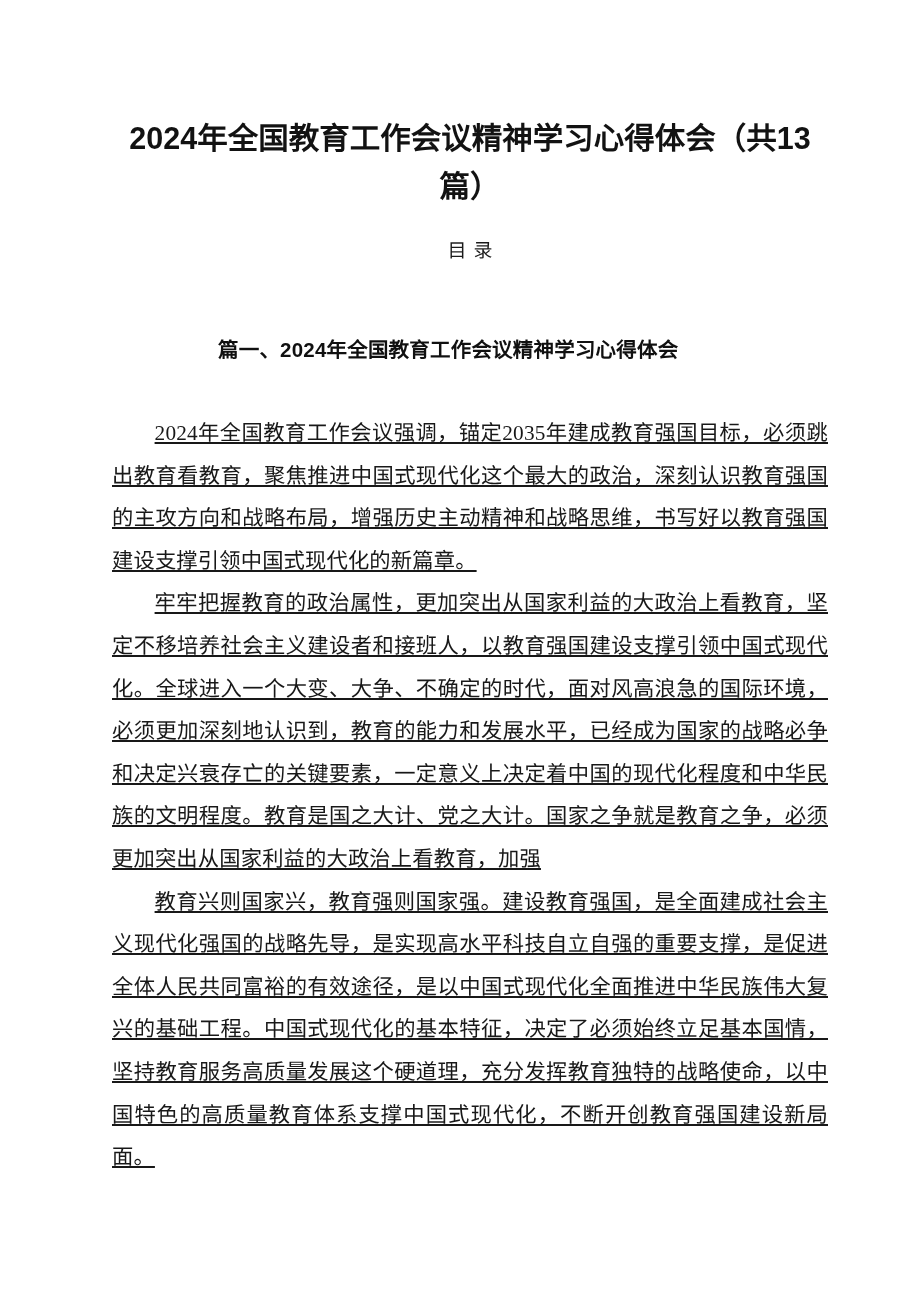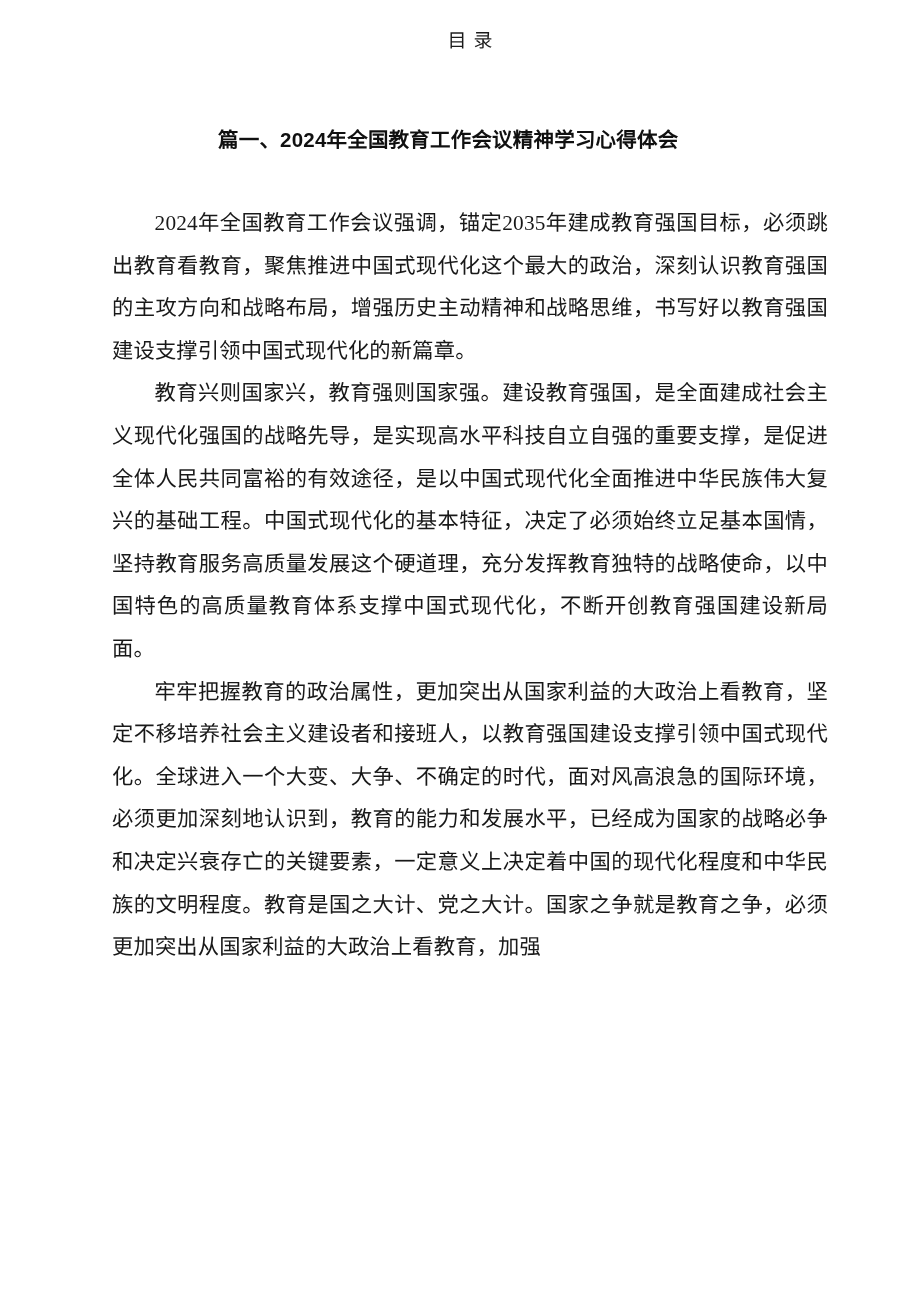--- a/index.html
+++ b/index.html
@@ -82,41 +82,43 @@
     margin: 0 0 0 0;
     font-family: "Liberation Serif", "DejaVu Serif", serif;
     font-size: 21.3px;
     line-height: 42.6px;
     color: #181818;
     text-align: justify;
     text-justify: inter-ideograph;
     text-indent: 2em;
     word-break: break-all;
     letter-spacing: 0.15px;
+    text-decoration: underline;
   }
 
   
   .doc-title,
   .toc-label,
   .section-heading,
   .para {
     -webkit-font-smoothing: antialiased;
   }
 </style>
 </head>
 <body>
 
 <div class="page">
   <div class="content">
 
+    <h1 class="doc-title">2024年全国教育工作会议精神学习心得体会（共13篇）</h1>
 
     <div class="toc-label">目录</div>
 
     <h2 class="section-heading">篇一、2024年全国教育工作会议精神学习心得体会</h2>
 
     <div class="body-block">
       <p class="para">2024年全国教育工作会议强调，锚定2035年建成教育强国目标，必须跳出教育看教育，聚焦推进中国式现代化这个最大的政治，深刻认识教育强国的主攻方向和战略布局，增强历史主动精神和战略思维，书写好以教育强国建设支撑引领中国式现代化的新篇章。</p>
+      <p class="para">牢牢把握教育的政治属性，更加突出从国家利益的大政治上看教育，坚定不移培养社会主义建设者和接班人，以教育强国建设支撑引领中国式现代化。全球进入一个大变、大争、不确定的时代，面对风高浪急的国际环境，必须更加深刻地认识到，教育的能力和发展水平，已经成为国家的战略必争和决定兴衰存亡的关键要素，一定意义上决定着中国的现代化程度和中华民族的文明程度。教育是国之大计、党之大计。国家之争就是教育之争，必须更加突出从国家利益的大政治上看教育，加强</p>
       <p class="para">教育兴则国家兴，教育强则国家强。建设教育强国，是全面建成社会主义现代化强国的战略先导，是实现高水平科技自立自强的重要支撑，是促进全体人民共同富裕的有效途径，是以中国式现代化全面推进中华民族伟大复兴的基础工程。中国式现代化的基本特征，决定了必须始终立足基本国情，坚持教育服务高质量发展这个硬道理，充分发挥教育独特的战略使命，以中国特色的高质量教育体系支撑中国式现代化，不断开创教育强国建设新局面。</p>
-      <p class="para">牢牢把握教育的政治属性，更加突出从国家利益的大政治上看教育，坚定不移培养社会主义建设者和接班人，以教育强国建设支撑引领中国式现代化。全球进入一个大变、大争、不确定的时代，面对风高浪急的国际环境，必须更加深刻地认识到，教育的能力和发展水平，已经成为国家的战略必争和决定兴衰存亡的关键要素，一定意义上决定着中国的现代化程度和中华民族的文明程度。教育是国之大计、党之大计。国家之争就是教育之争，必须更加突出从国家利益的大政治上看教育，加强</p>
     </div>
 
   </div>
 </div>
 
 </body></html>

